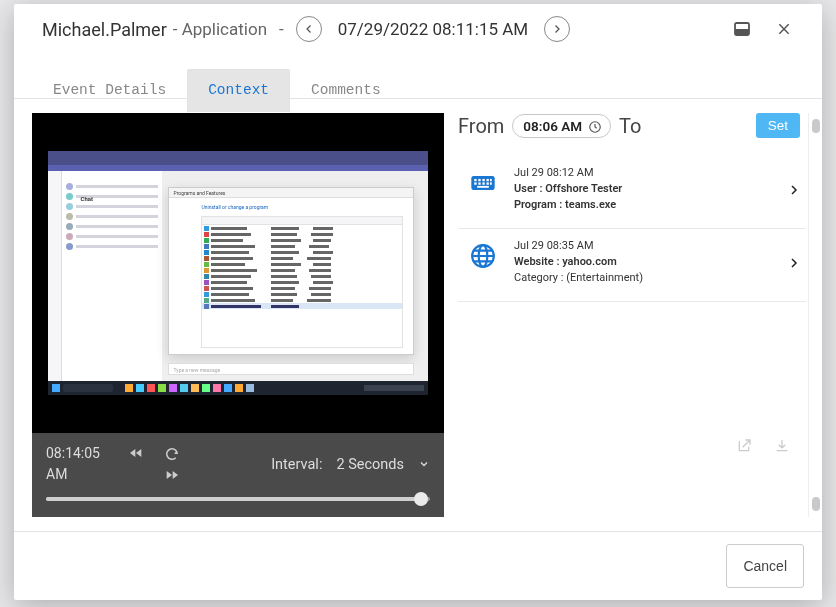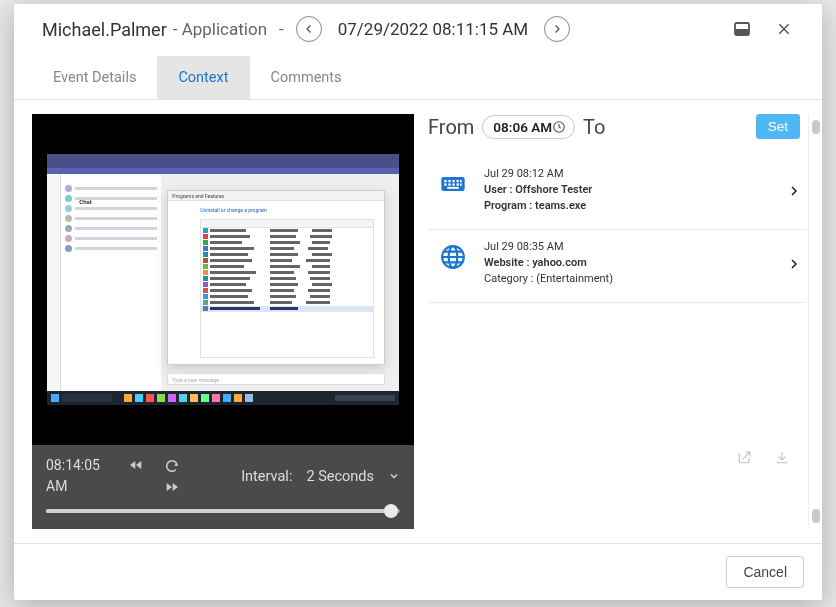--- a/index.html
+++ b/index.html
@@ -10,26 +10,26 @@
   .hdr { display: flex; align-items: center; padding: 12px 28px; gap: 8px; }
   .hdr-title { font-size: 18px; color: #333; }
   .hdr-sub { font-size: 17px; color: #666; margin-left: -2px; }
   .hdr-dash { font-size: 17px; color: #666; padding: 0 4px; }
   .circ-btn { width: 26px; height: 26px; border: 1px solid #888; border-radius: 50%; background: #fff; display: flex; align-items: center; justify-content: center; color: #555; cursor: pointer; }
   .hdr-date { font-size: 17px; color: #333; padding: 0 8px; }
   .flex-spacer { flex: 1; }
   .hdr-icon { width: 20px; height: 20px; display: flex; align-items: center; justify-content: center; color: #555; cursor: pointer; margin-left: 14px; }
   
   .tabs { display: flex; border-bottom: 1px solid #e3e3e3; padding: 0 18px; gap: 0; }
-  .tab { padding: 12px 20px 14px; color: #888; font-size: 14.5px; cursor: pointer; border: 1px solid transparent; border-bottom: none; position: relative; top: 2px; background: transparent; }
+  .tab { padding: 12px 20px 14px; color: #888; font-size: 14.5px; cursor: pointer; border: 1px solid transparent; border-bottom: none; position: relative; top: 15px; background: transparent; font-family: Liberation Mono, monospace; }
   .tab.active { color: #1976d2; border-color: #e3e3e3; background: #e5e5e5; border-bottom: 1px solid #fff; border-radius: 2px 2px 0 0; }
   
   .body { flex: 1; display: flex; padding: 14px 0 14px 18px; gap: 14px; overflow: hidden; }
   
-  .video-pane { width: 382px; display: flex; flex-direction: column; }
+  .video-pane { width: 412px; display: flex; flex-direction: column; }
   .screen-area { flex: 1; background: #000; position: relative; display: flex; align-items: center; justify-content: center; overflow: hidden; }
   .fake-screenshot { width: 92%; height: 76%; background: #efefef; position: relative; }
   .fake-titlebar { height: 14px; background: #4a4f8a; }
   .fake-strip { height: 6px; background: #5b61b0; }
   .fake-side { position: absolute; top: 20px; bottom: 14px; left: 0; width: 14px; background: #f6f6f8; border-right: 1px solid #ddd; }
   .fake-side2 { position: absolute; top: 20px; bottom: 14px; left: 14px; width: 100px; background: #fff; }
   .fake-chat-title { position: absolute; left: 18px; top: 24px; font-size: 6px; color: #333; font-weight: bold; }
   .fake-avatar-row { height: 10px; display:flex; align-items:center; gap:3px; padding:2px 4px;}
   .fake-avatar { width:7px; height:7px; border-radius:50%; background:#a8aee0;}
   .fake-avatar-line { height:3px; background:#d4d4dc; flex:1;}
@@ -54,31 +54,31 @@
   .slider { margin-top: 12px; height: 4px; background: #9a9a9a; border-radius: 2px; position: relative; }
   .slider-fill { position:absolute; left:0; top:0; bottom:0; right:6px; background:#cfcfcf; border-radius:2px;}
   .slider-thumb { position: absolute; right: 2px; top: -5px; width: 14px; height: 14px; background: #eaeaea; border-radius: 50%; }
   
   .right-pane-wrap { flex: 1; display: flex; }
   .right-pane { flex: 1; padding-right: 2px; }
   .scrollbar-fake { width: 14px; border-left: 1px solid #eee; position: relative; }
   .scroll-thumb { position:absolute; left:3px; width:8px; background:#c9c9c9; border-radius:4px;}
   .filter-row { display: flex; align-items: center; gap: 8px; margin-bottom: 18px; }
   .lbl { font-size: 20px; color: #444; }
-  .time-input { display: flex; align-items: center; border: 1px solid #c8c8c8; border-radius: 14px; padding: 3px 8px 3px 10px; font-size: 13.5px; font-weight: 600; color:#222;}
+  .time-input { display: flex; align-items: flex-end; gap: 6px; border: 1px solid #c8c8c8; border-radius: 14px; padding: 3px 8px 3px 10px; font-size: 13.5px; font-weight: 600; color:#222;}
   .set-btn { background: #4fb8f4; color: #fff; border: none; border-radius: 3px; padding: 5px 12px; font-size: 13.5px; cursor: pointer; margin-left: auto; margin-right: 6px;}
   .evt { display: flex; align-items: flex-start; padding: 10px 6px 14px 10px; border-bottom: 1px solid #e8e8e8; gap: 16px; cursor: pointer; }
   .evt-ic { width: 30px; height: 30px; display: flex; align-items: center; justify-content: center; color: #1976d2; margin-top: 2px;}
   .evt-body { flex: 1; font-size: 11px; color: #333; }
   .evt-body > div { margin-bottom: 3px; }
   .evt-body .k { font-weight: 600; }
   .evt-arrow { align-self: center; color: #333; }
   
   .footer { border-top: 1px solid #e3e3e3; padding: 12px 18px; display: flex; justify-content: flex-end; }
-  .cancel-btn { background: #fff; border: 1px solid #ccc; border-radius: 3px; padding: 7px 16px; font-size: 14px; color: #444; cursor: pointer; }
+  .cancel-btn { background: #fff; border: 1px solid #ccc; border-radius: 3px; padding: 13px 16px; font-size: 14px; color: #444; cursor: pointer; }
   svg { display: block; }
 </style>
 </head>
 <body>
 
 <div class="backdrop"></div>
 
 <div class="modal">
 
   <div class="hdr">

